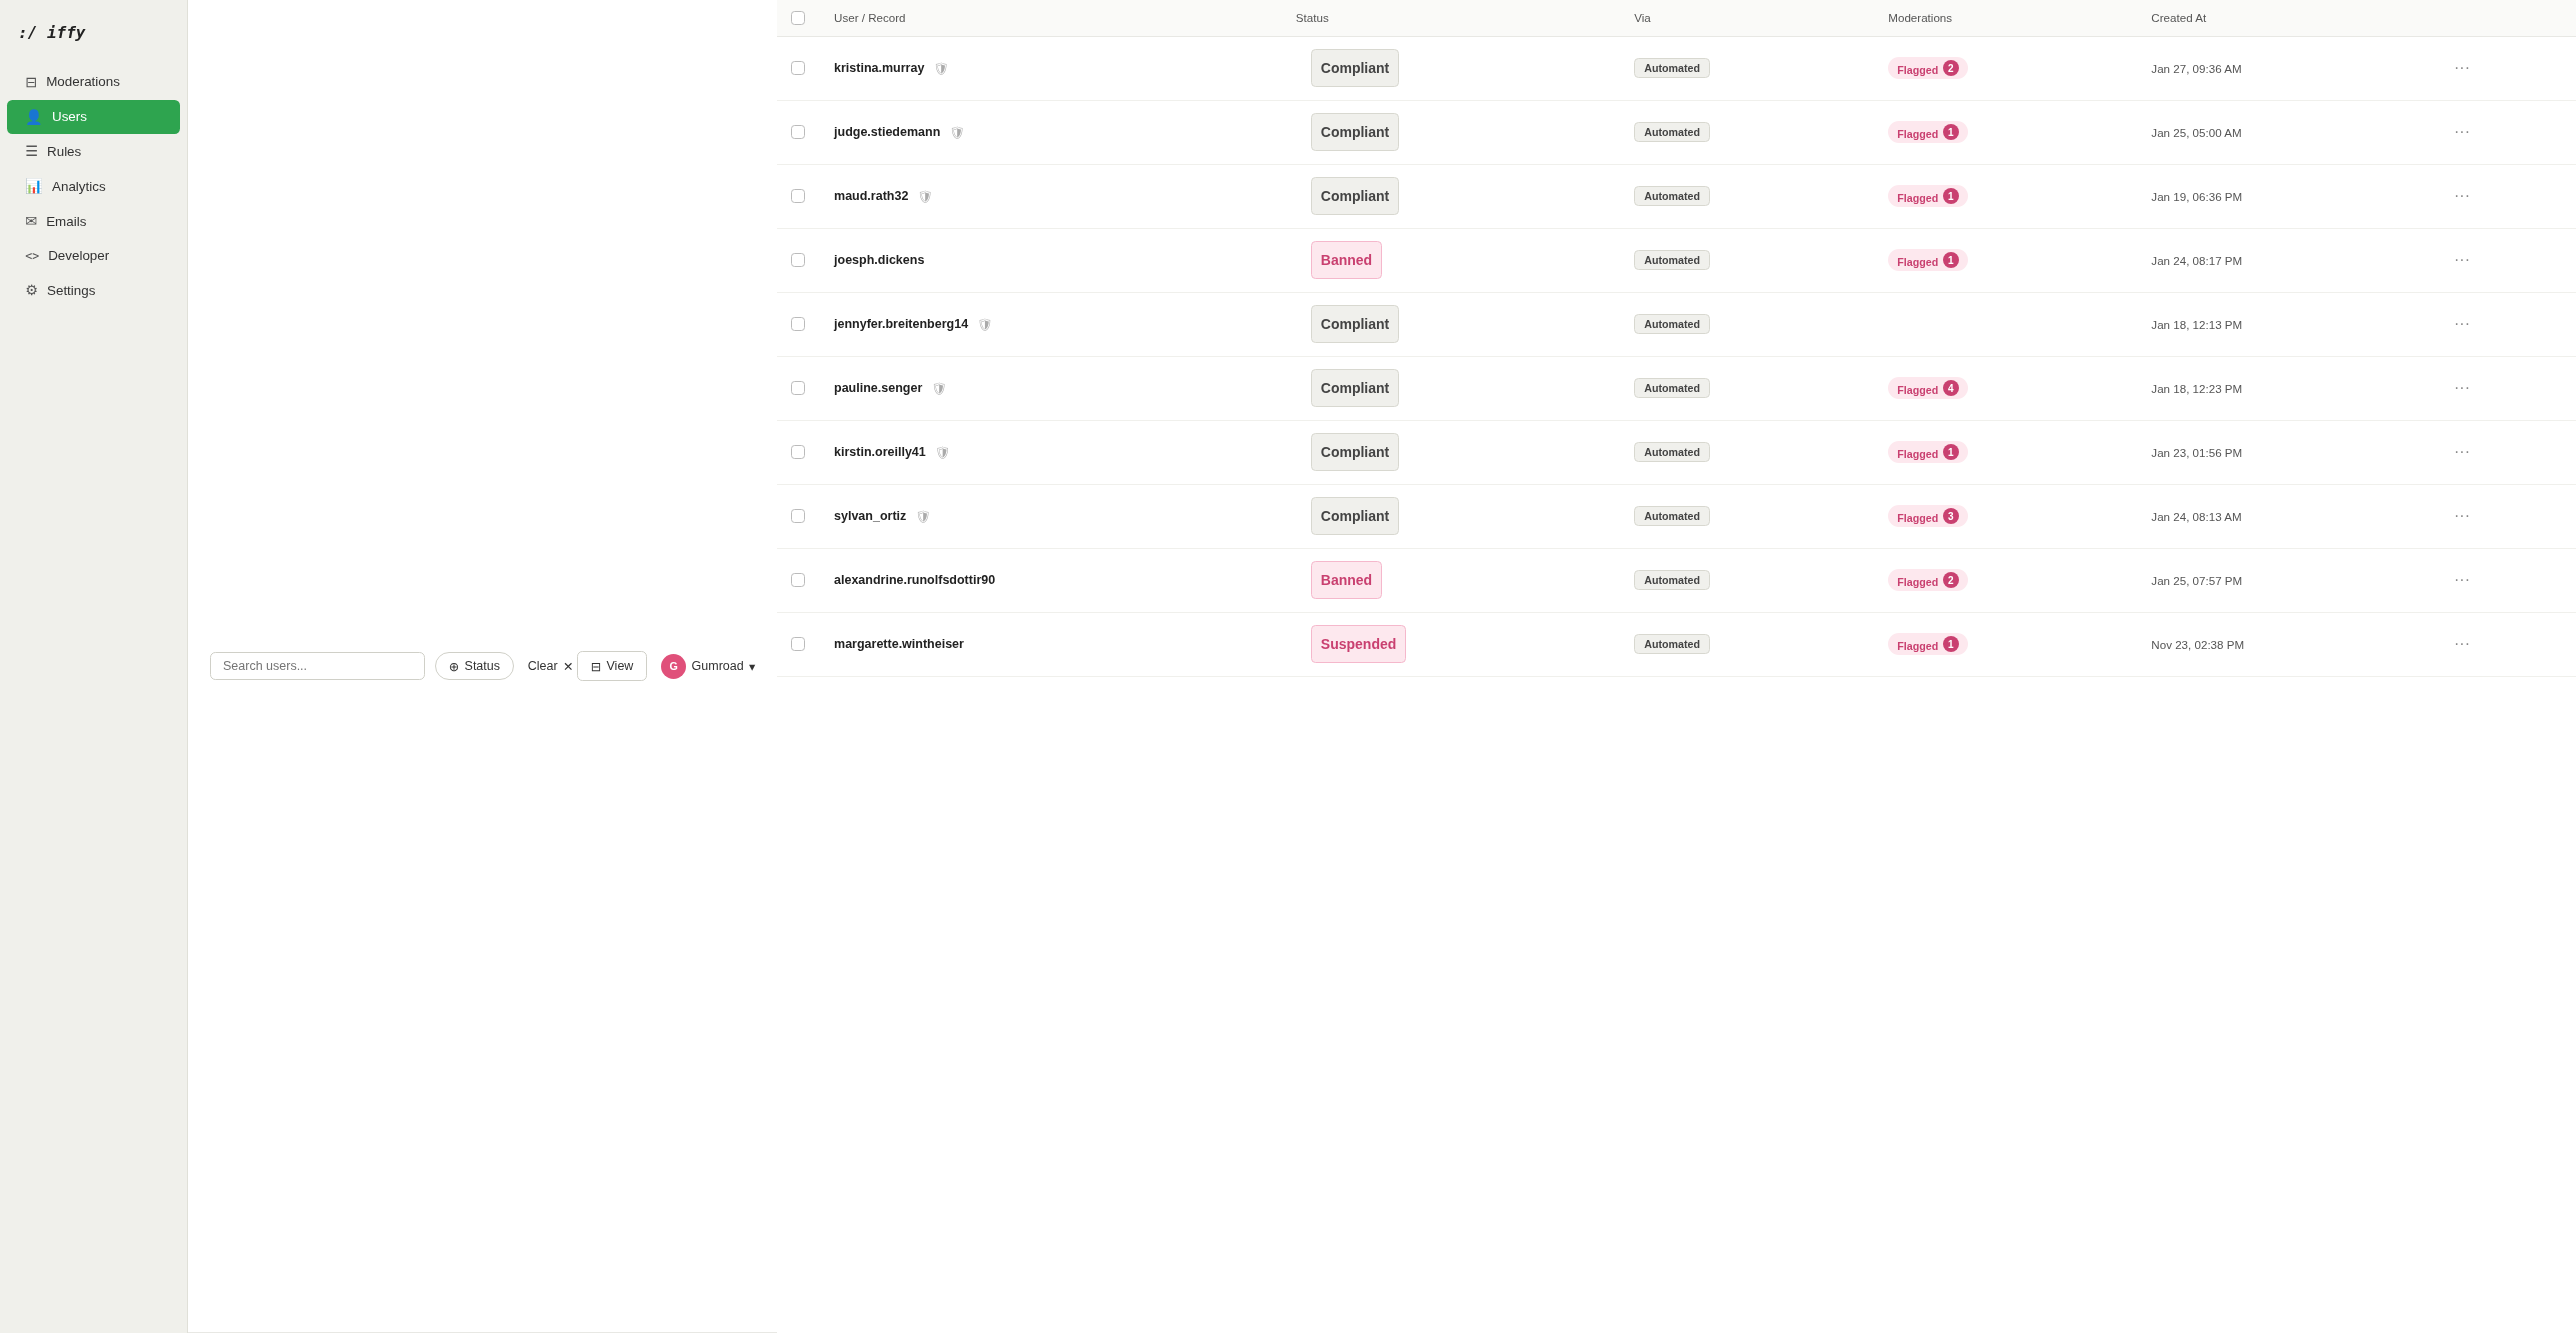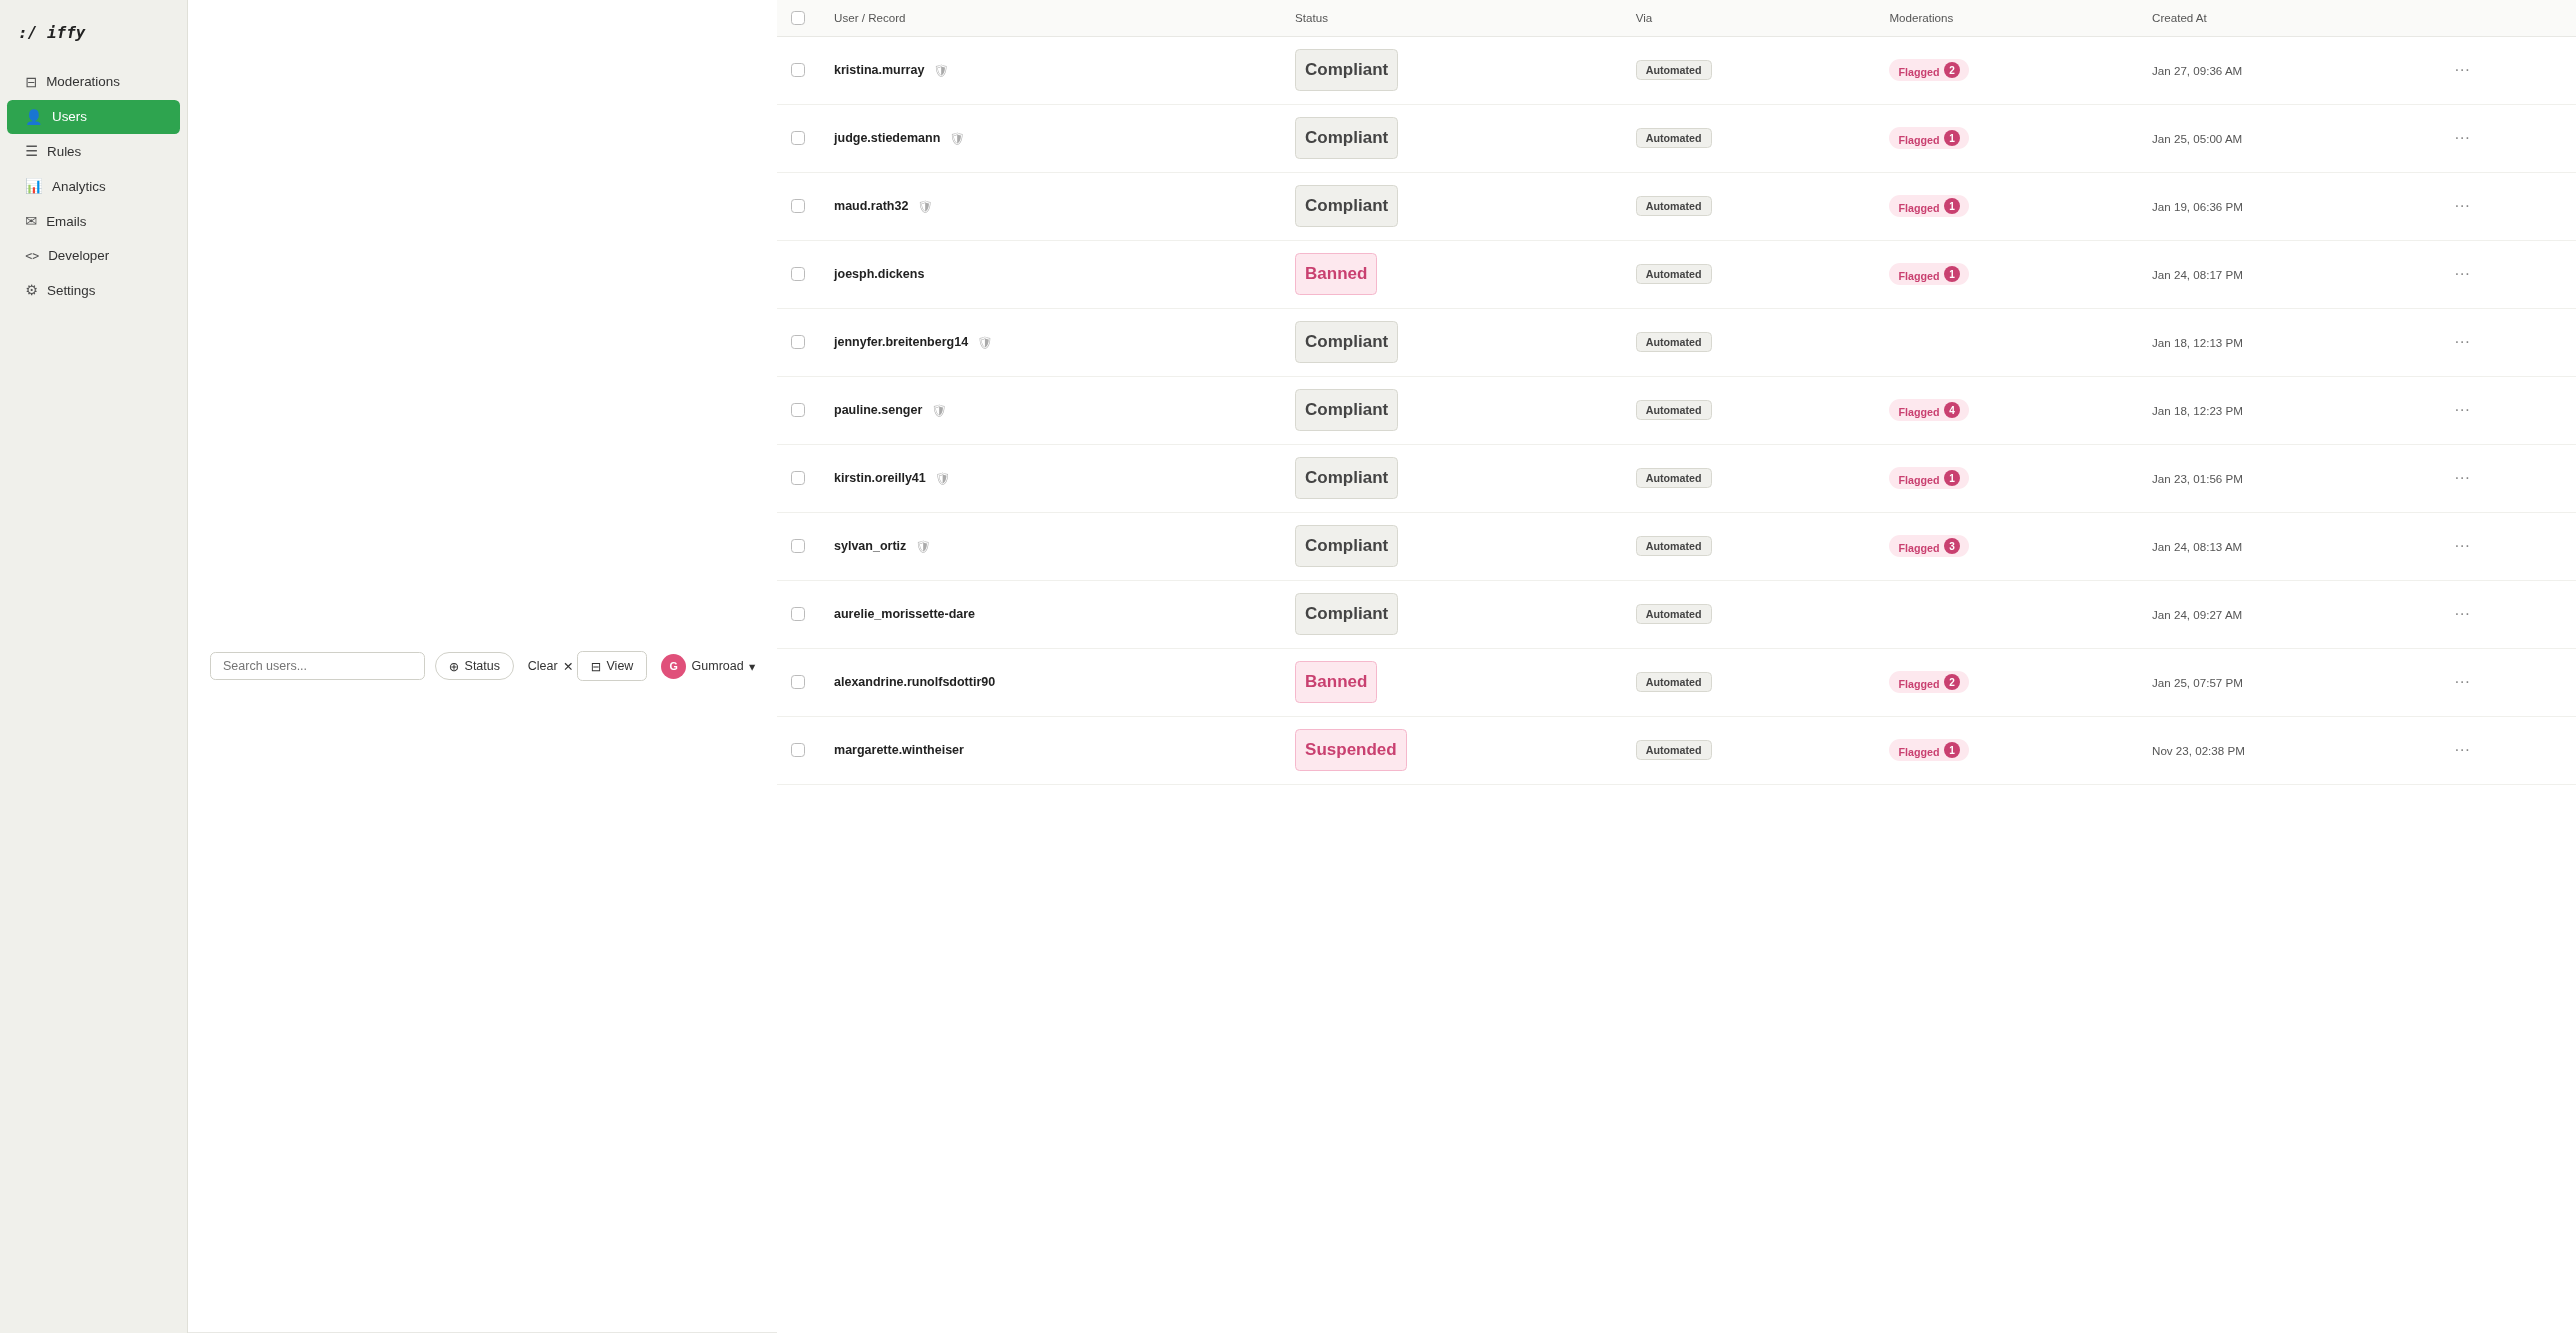--- a/index.html
+++ b/index.html
@@ -170,22 +170,23 @@
       background: #fff;
     }
 
     .username { font-weight: 600; font-size: 12.5px; }
     .shield-icon { color: #aaa; font-size: 12.5px; margin-left: 5.4px; }
 
     .badge {
       display: inline-block;
       border-radius: 4.5px;
       padding: 10px 9px;
-      font-size: 17px;
+      font-size: 14px;
       font-weight: 600;
+      margin-left: 15px;
     }
     .badge-compliant { background: #f0f0ec; color: #444; border: 0.9px solid #d8d8d0; }
     .badge-banned { background: #fde8ee; color: #c94070; border: 0.9px solid #f5b8cc; }
     .badge-suspended { background: #fde8ee; color: #c94070; border: 0.9px solid #f5b8cc; }
 
     .via-badge {
       display: inline-block;
       border-radius: 4.5px;
       padding: 2.7px 9px;
       font-size: 10.7px;
@@ -520,44 +521,20 @@
     <td>
       <button class="more-btn">···</button>
     </td>
   </tr>
           <tr>
     <td class="checkbox-col">
       <div class="checkbox"></div>
     </td>
     <td>
       <div class="user-cell">
-        <span class="username">aurelie_morissette-dare</span>
-
-      </div>
-    </td>
-    <td>
-      <span class="badge badge-compliant">Compliant</span>
-    </td>
-    <td>
-      <span class="via-badge">Automated</span>
-    </td>
-    <td>
-      
-    </td>
-    <td class="created-at">Jan 24, 09:27 AM</td>
-    <td>
-      <button class="more-btn">···</button>
-    </td>
-  </tr>
-          <tr>
-    <td class="checkbox-col">
-      <div class="checkbox"></div>
-    </td>
-    <td>
-      <div class="user-cell">
         <span class="username">alexandrine.runolfsdottir90</span>
 
       </div>
     </td>
     <td>
       <span class="badge badge-banned">Banned</span>
     </td>
     <td>
       <span class="via-badge">Automated</span>
     </td>

